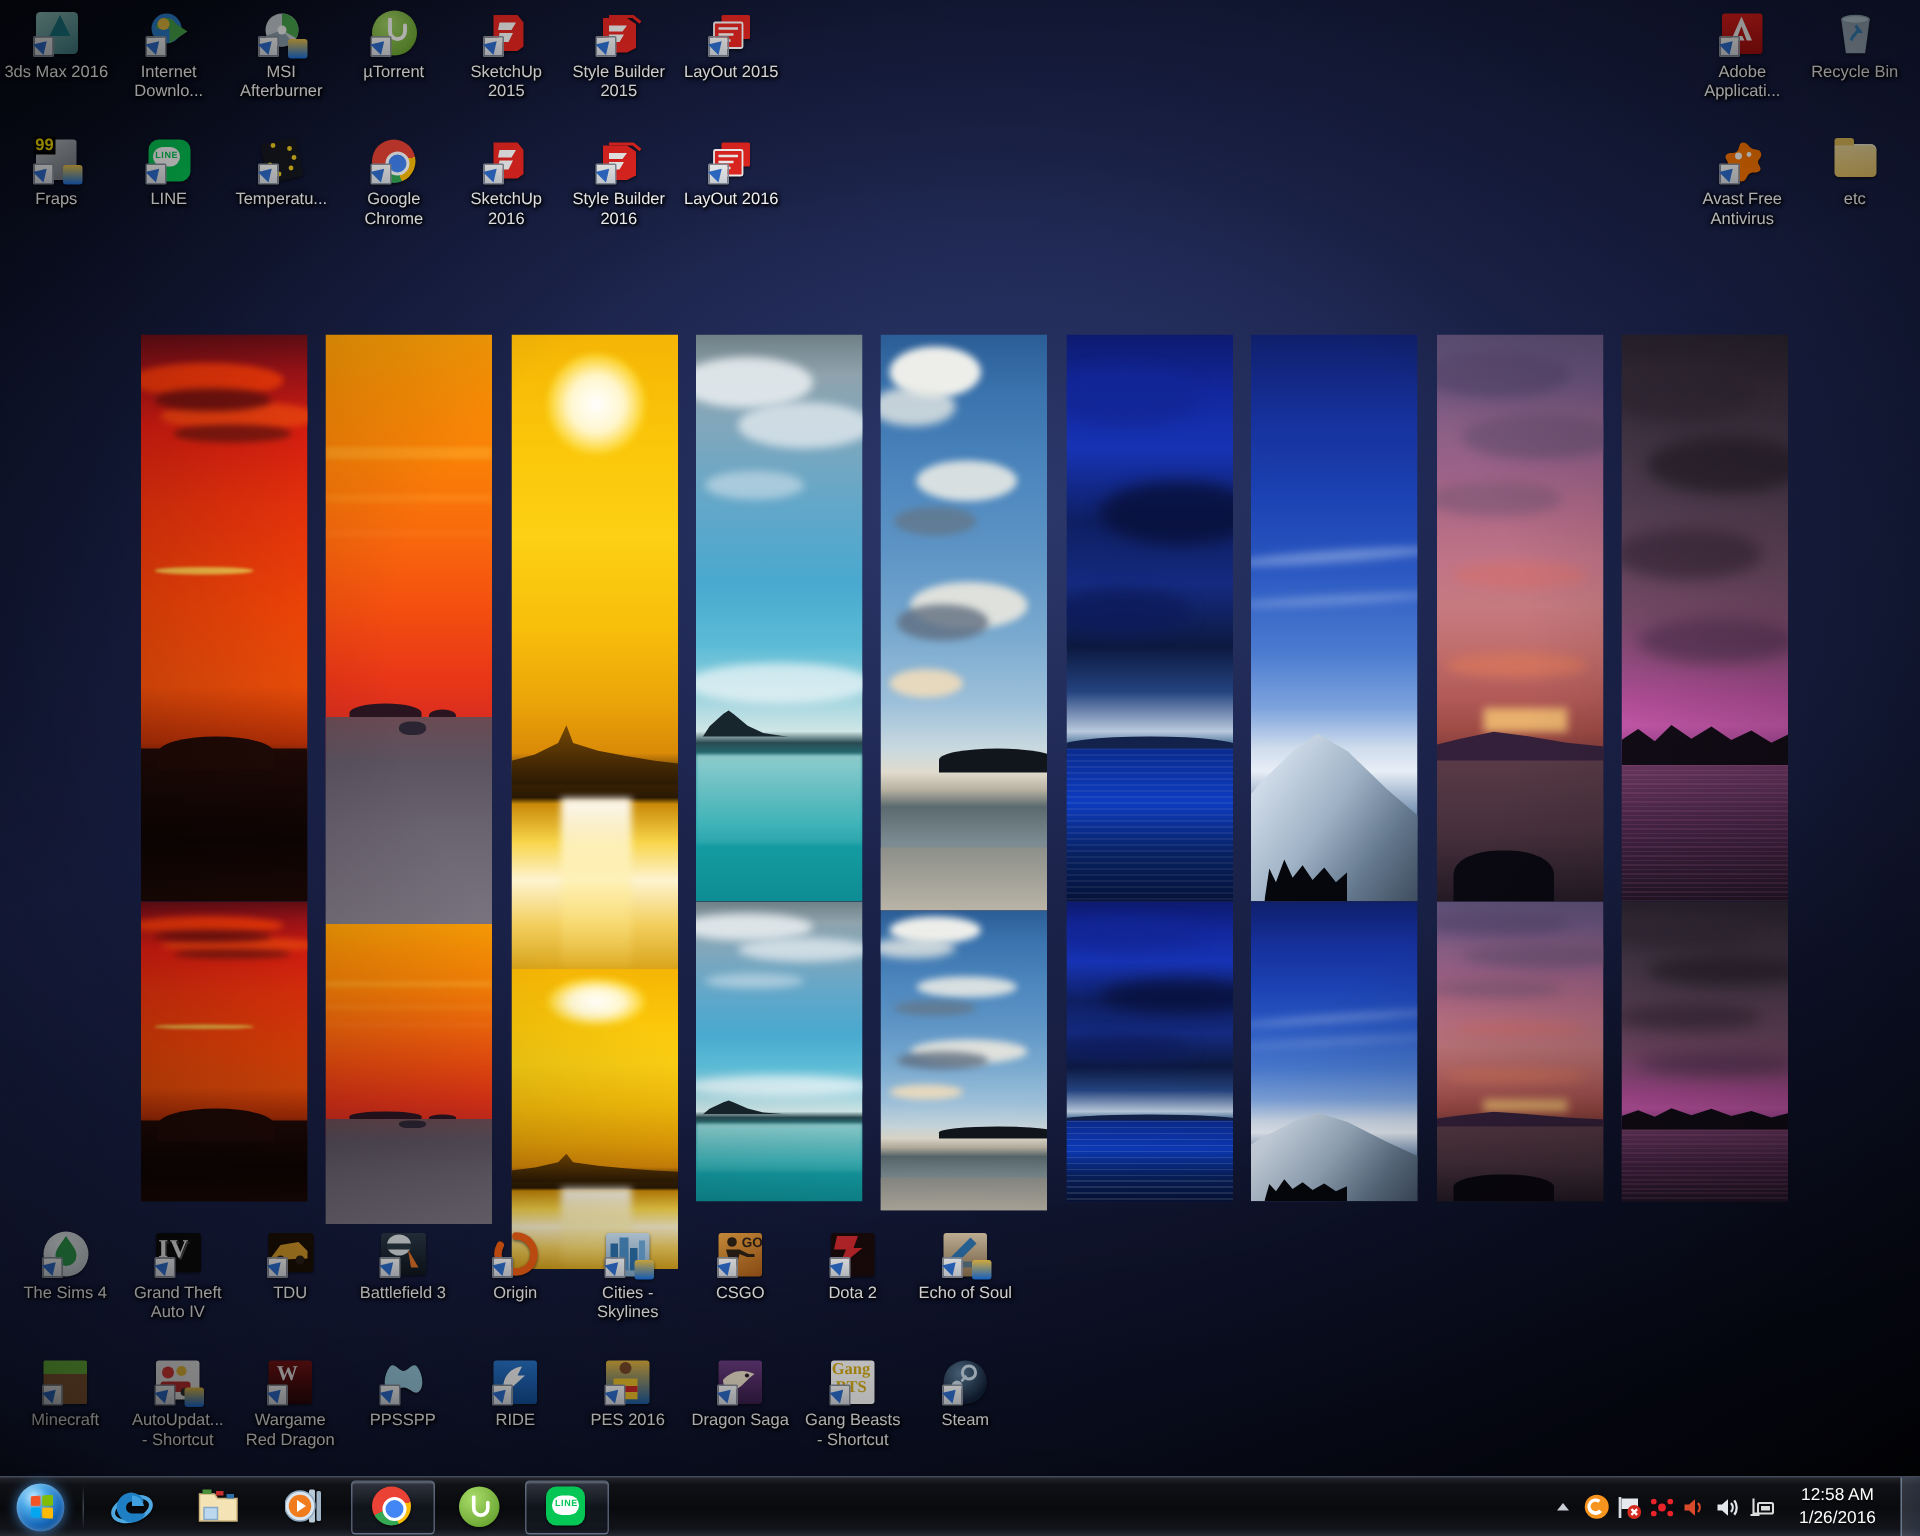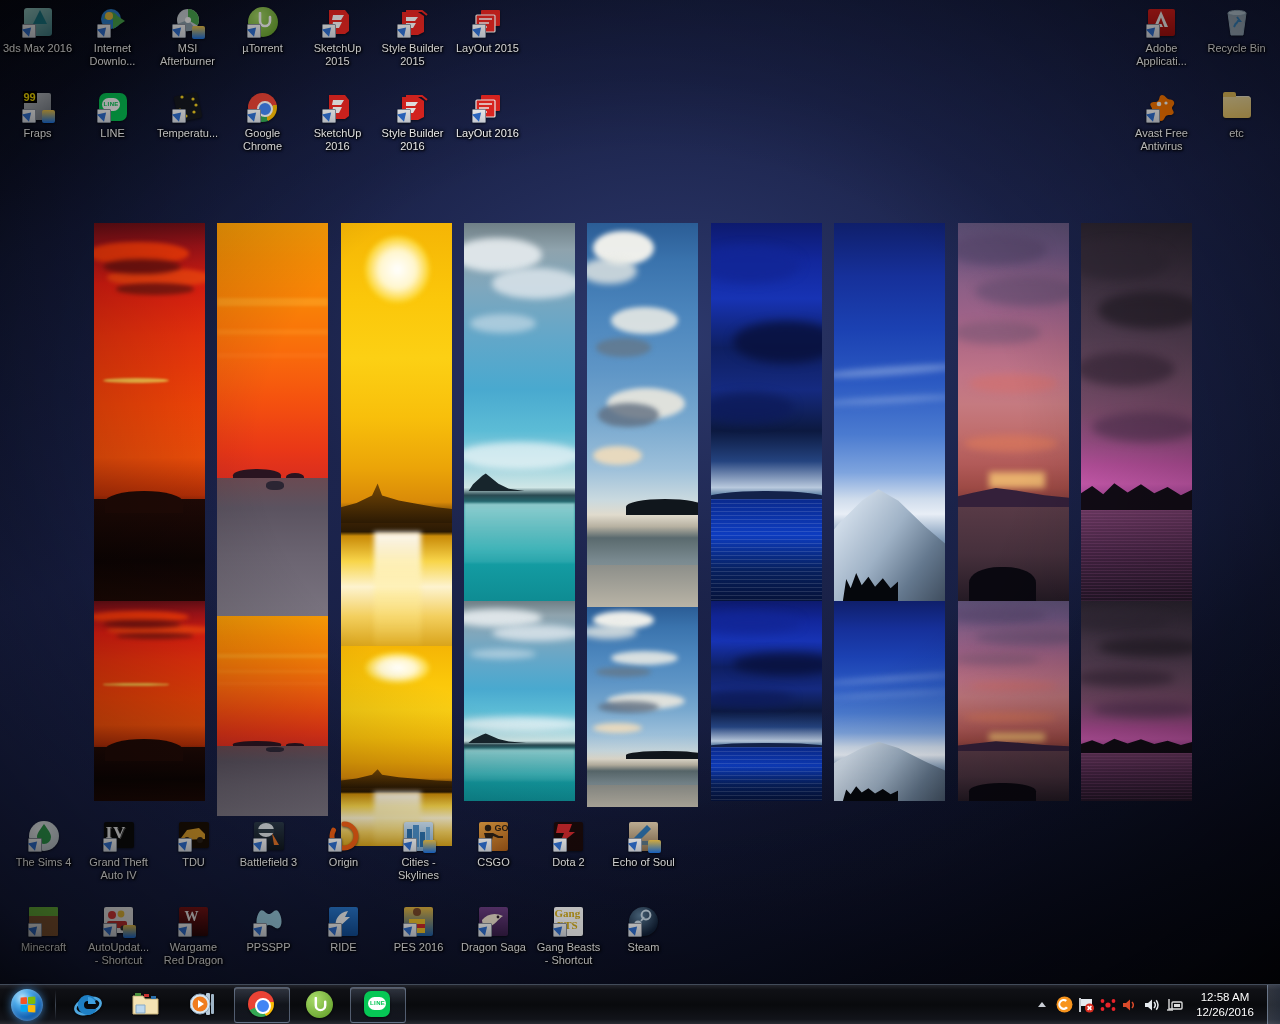--- a/index.html
+++ b/index.html
@@ -985,18 +985,18 @@
       <svg width="18" height="16" viewBox="0 0 18 16">
           <rect x="7" y="5" width="10" height="7" rx="1" fill="none" stroke="#dcdcdc" stroke-width="1.4"></rect>
           <rect x="9" y="7" width="6" height="3" fill="#dcdcdc"></rect>
           <path d="M4 2 v10 h3" stroke="#dcdcdc" stroke-width="1.4" fill="none"></path>
           <path d="M2 13 h6" stroke="#dcdcdc" stroke-width="1.4"></path>
         </svg>
     </div>
 
     <div id="clock">
       <span>12:58 AM</span>
-      <span>12/26/2016</span>
+      <span>1/26/2016</span>
     </div>
 
     <div id="show-desktop"></div>
   </div>
 </div>
 
 </body></html>

